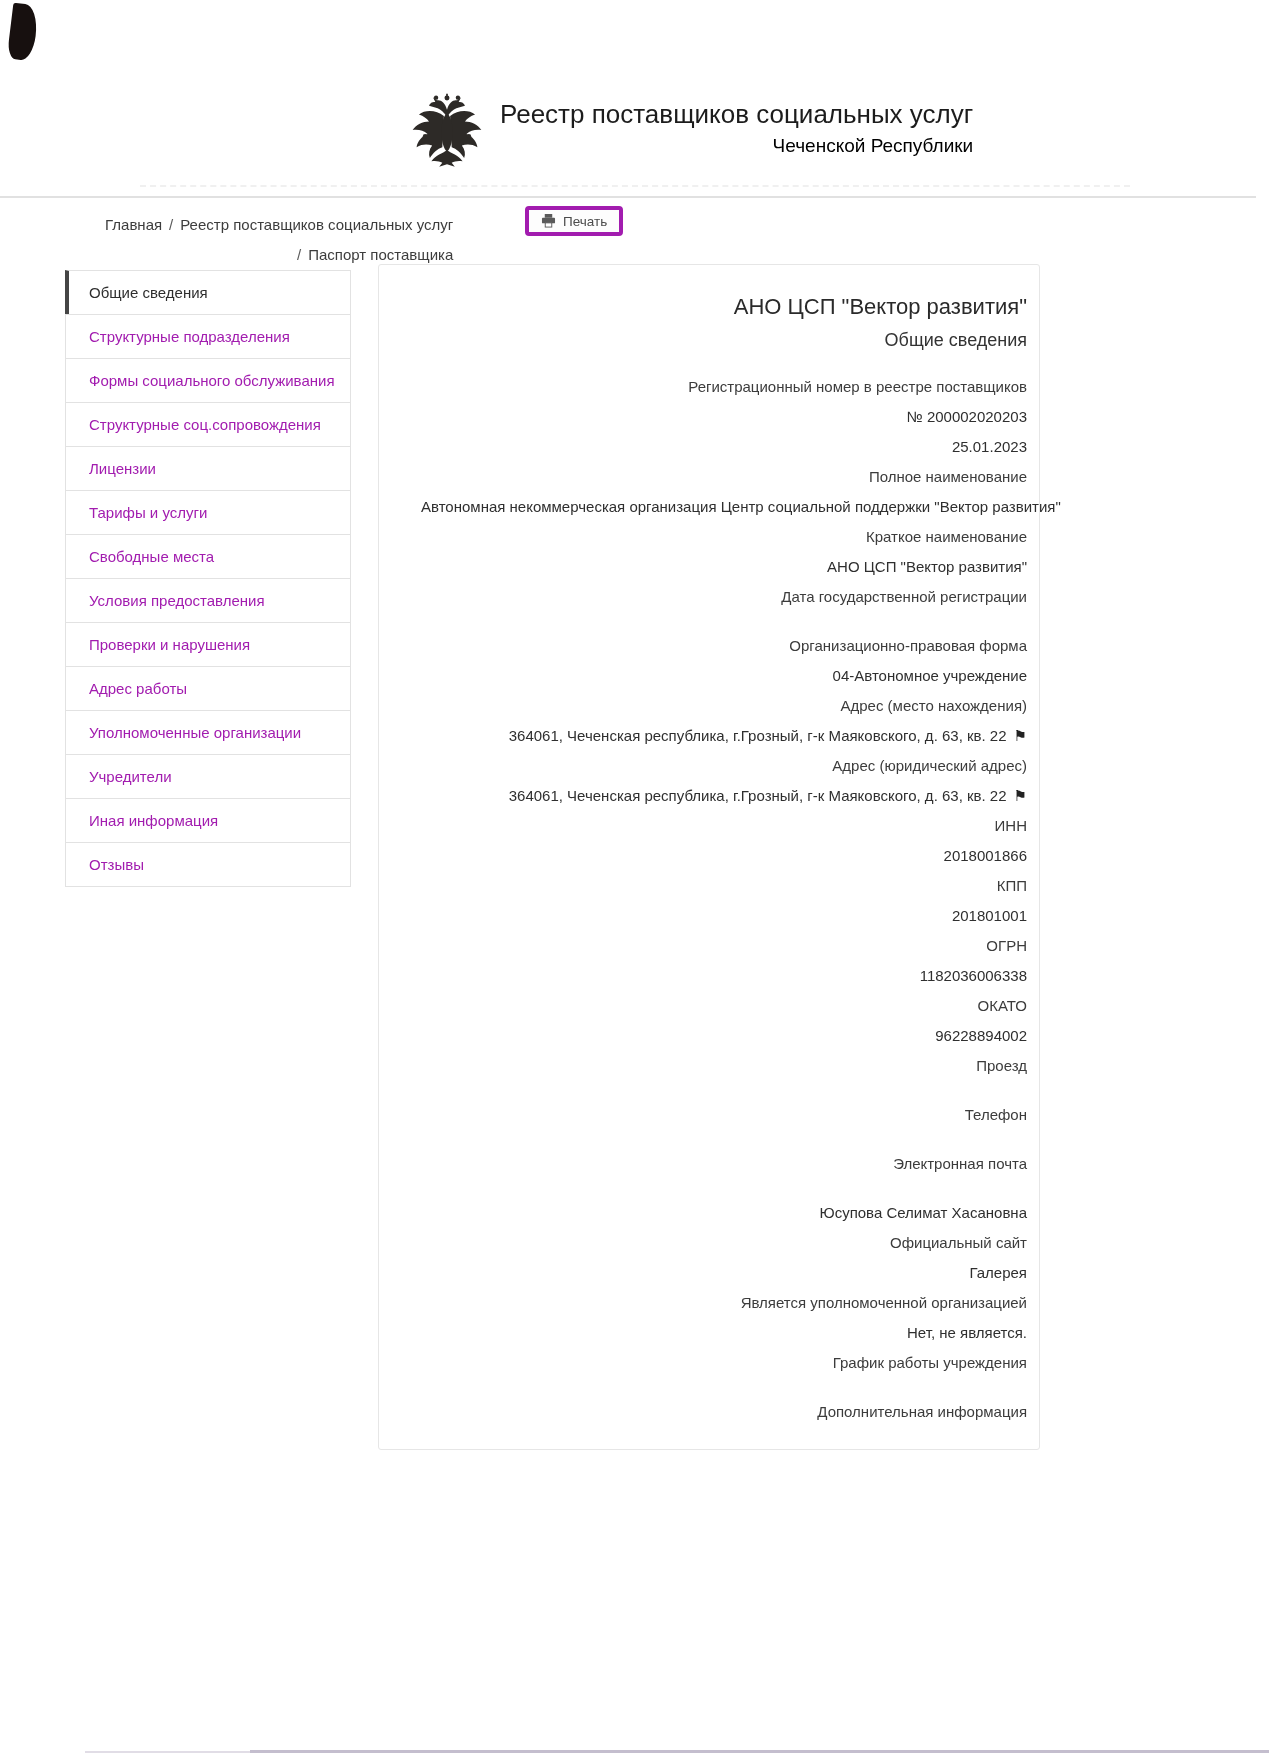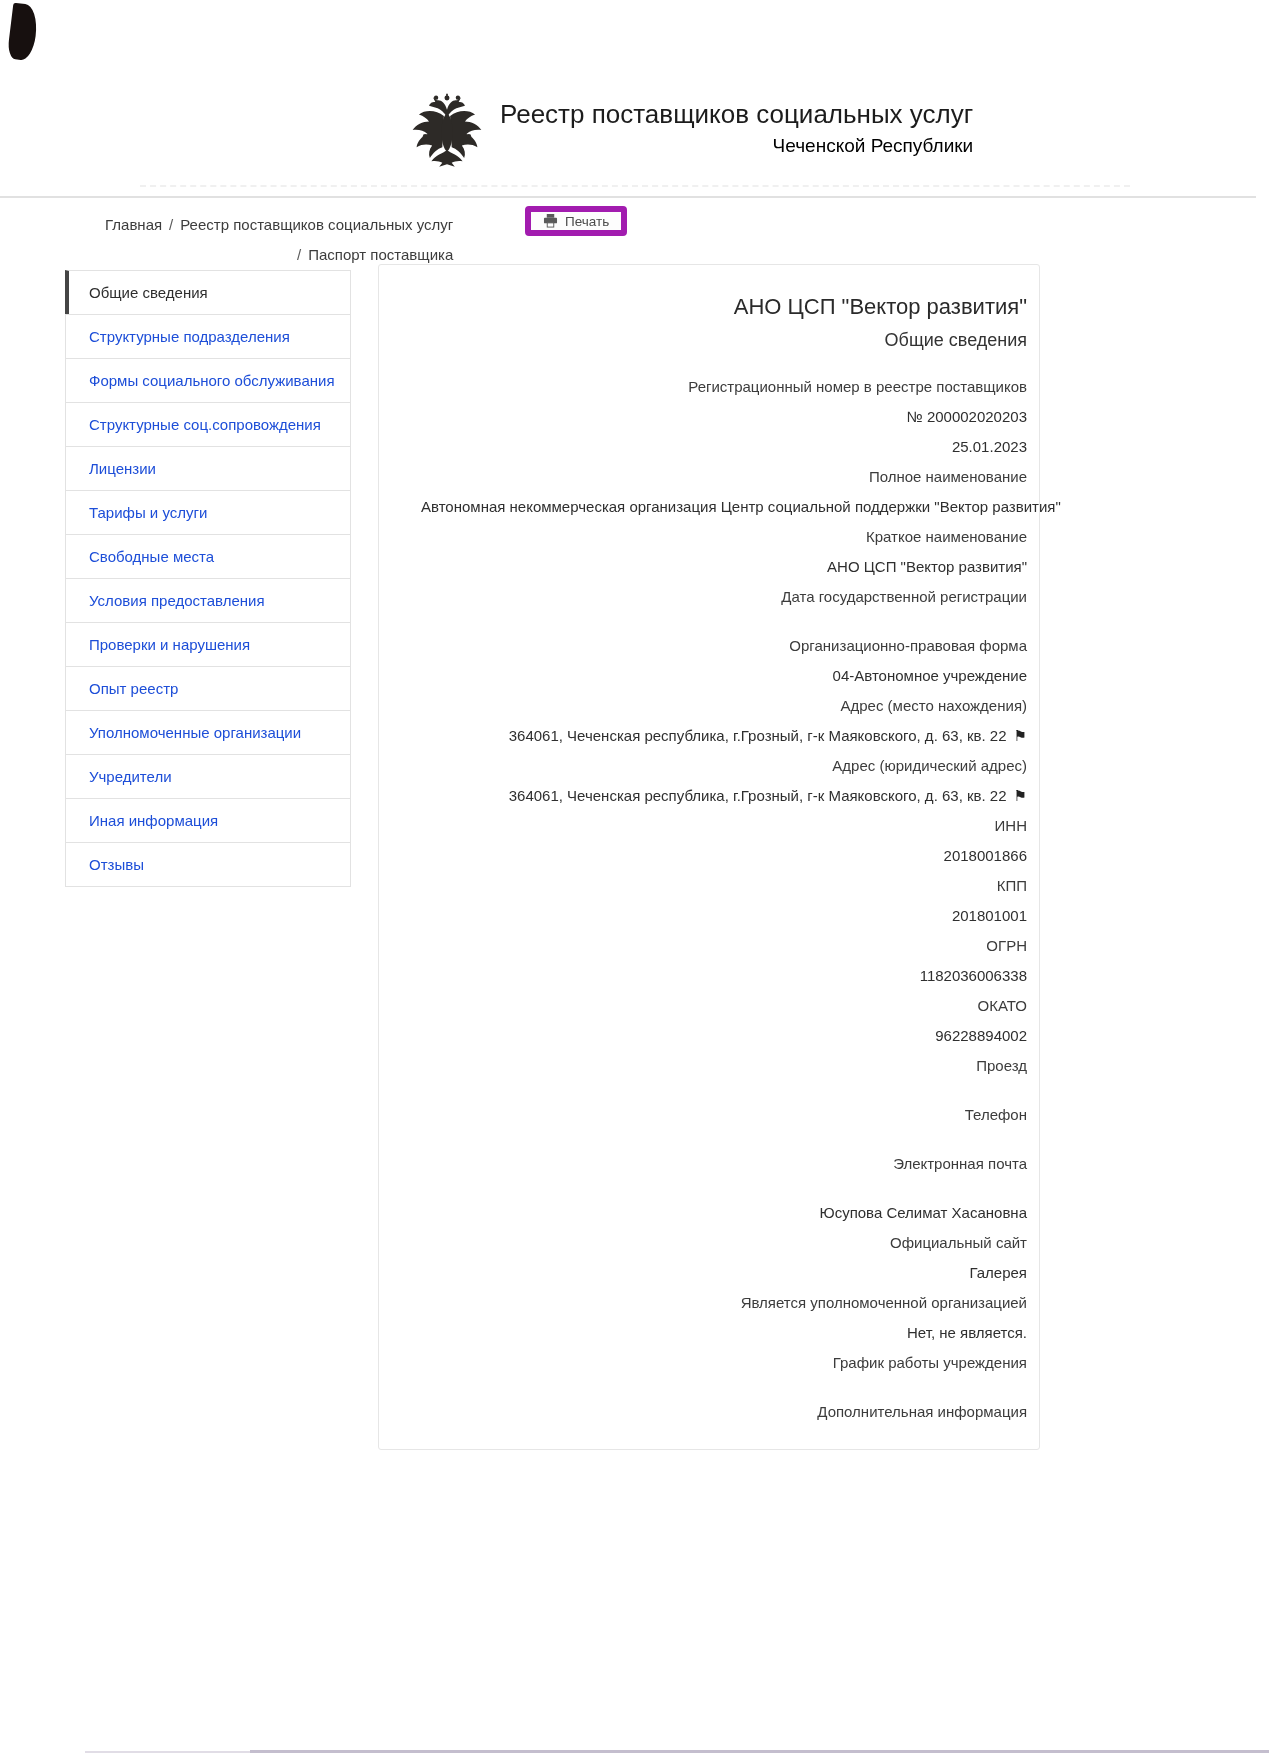--- a/index.html
+++ b/index.html
@@ -29,30 +29,30 @@
   }
   
   .breadcrumb { position:absolute; top:210px; left:105px; font-size:15px; line-height:30px; color:#3d3d3d; }
   .breadcrumb .line2 { padding-left:18px; }
   .crumb { color:#3d3d3d; cursor:pointer; }
   .crumb-sep { margin:0 7px; color:#5a5a5a; }
   
   .print-btn {
     position:absolute; top:206px; left:525px; height:30px; padding:0 12px;
     display:flex; align-items:center; gap:7px; box-sizing:border-box;
-    border:6px solid #a21caf; border-radius:4px; background:#fdfdfd;
+    border:4px solid #a21caf; border-radius:4px; background:#fdfdfd;
     font-size:13.5px; color:#4c4c4c; cursor:pointer;
   }
   
   .sidebar { position:absolute; top:270px; left:65px; width:286px; }
   .side-item {
     box-sizing:border-box; height:45px; margin-top:-1px;
     border:1px solid #e2e2e2; background:#fff;
     display:flex; align-items:center; padding-left:23px;
-    font-size:15px; color:#1d4ed8; cursor:pointer;
+    font-size:15px; color:#a21caf; cursor:pointer;
   }
   .side-item:first-child { margin-top:0; }
   .side-item.active { border-left:4px solid #454545; padding-left:20px; color:#2e2e2e; }
   
   .panel {
     position:absolute; top:264px; left:378px; width:662px; height:1186px;
     box-sizing:border-box; border:1px solid #e6e6e6; border-radius:3px;
     padding:26px 12px 0 42px; background:#fff;
   }
   .panel-title { font-size:22px; line-height:28px; color:#2a2a2a; margin:2px 0 8px 14px; white-space:nowrap; }
@@ -141,21 +141,21 @@
     <div class="side-item">
         <span>Свободные места</span>
       </div>
     <div class="side-item">
         <span>Условия предоставления</span>
       </div>
     <div class="side-item">
         <span>Проверки и нарушения</span>
       </div>
     <div class="side-item">
-        <span>Опыт реестр</span>
+        <span>Адрес работы</span>
       </div>
     <div class="side-item">
         <span>Уполномоченные организации</span>
       </div>
     <div class="side-item">
         <span>Учредители</span>
       </div>
     <div class="side-item">
         <span>Иная информация</span>
       </div>

